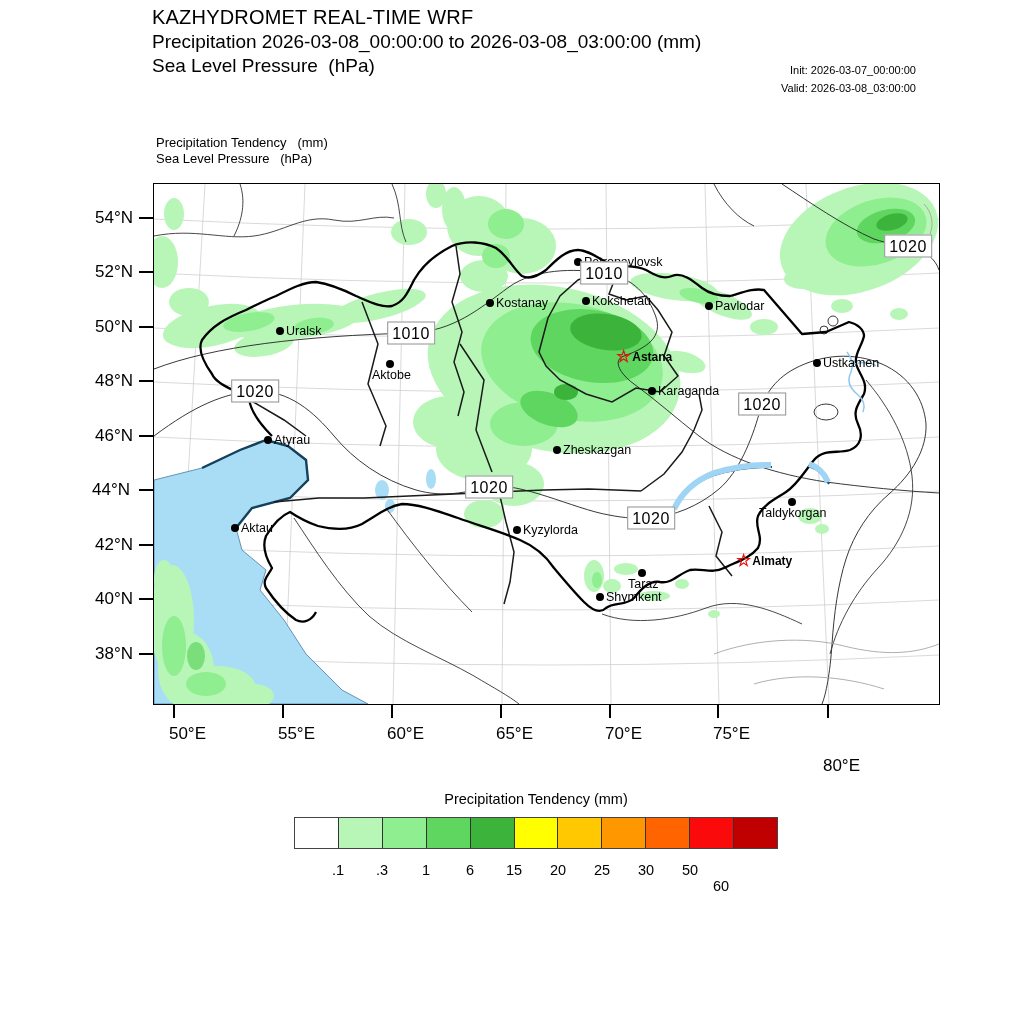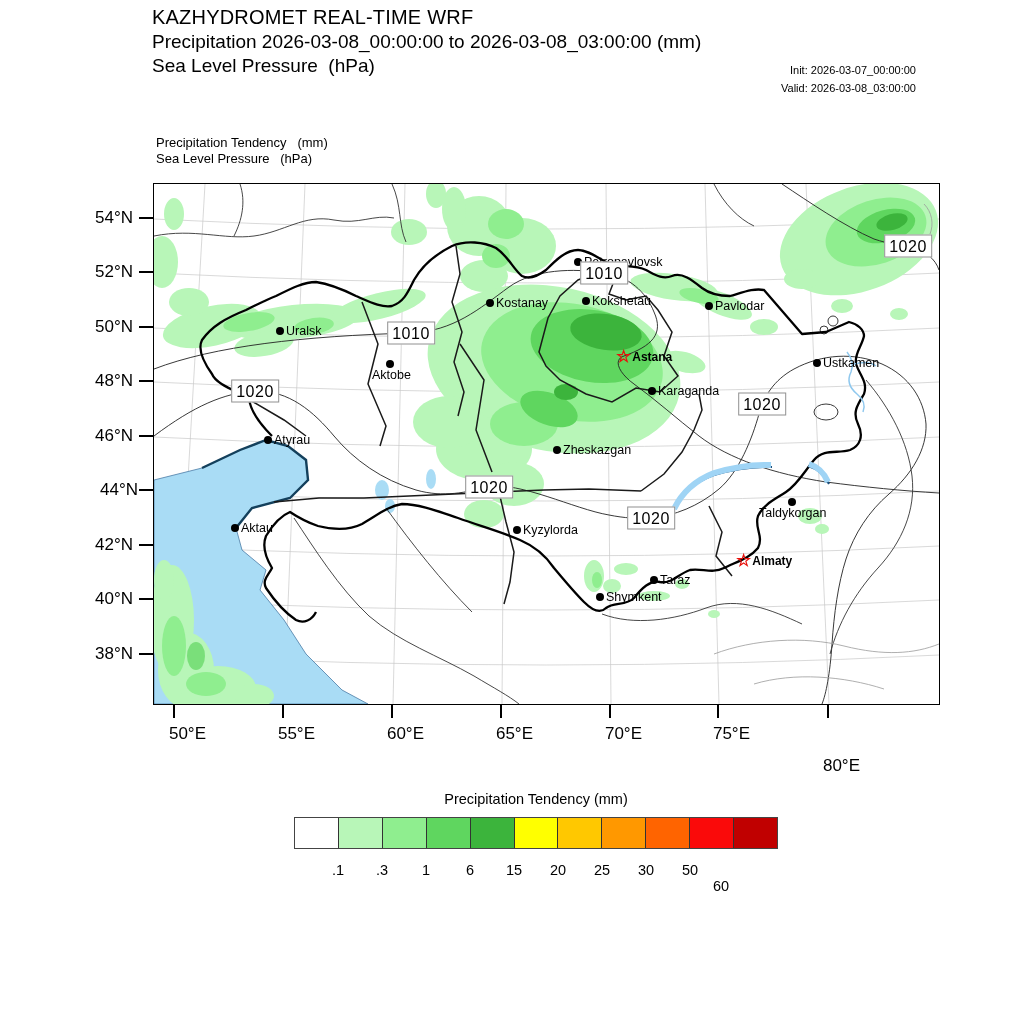--- a/index.html
+++ b/index.html
@@ -250,21 +250,21 @@
           <span class="cname">Kyzylorda</span>
         </div>
         <div class="city" style="left: 605px; top: 325px; position: absolute; flex-direction: column;">
           <span class="dot"></span>
           <span class="cname">Taldykorgan</span>
         </div>
         <div class="city" style="left: 582px; top: 377px; position: absolute;">
           <span class="star">☆</span>
           <span class="cname bold">Almaty</span>
         </div>
-        <div class="city" style="left: 496px; top: 396px; position: absolute;">
+        <div class="city" style="left: 474px; top: 396px; position: absolute; flex-direction: column;">
           <span class="dot"></span>
           <span class="cname">Taraz</span>
         </div>
         <div class="city" style="left: 442px; top: 413px; position: absolute;">
           <span class="dot"></span>
           <span class="cname">Shymkent</span>
         </div>
       </div>
     <div id="plabels">
         <div class="plabel" style="left: 257px; top: 149px; position: absolute;">1010</div>
@@ -282,21 +282,21 @@
       <div class="ylab" style="left: 73px; top: 208px; position: absolute;">54°N</div>
       <div class="ytick" style="left: 139px; top: 271px; position: absolute;"></div>
       <div class="ylab" style="left: 73px; top: 262px; position: absolute;">52°N</div>
       <div class="ytick" style="left: 139px; top: 326px; position: absolute;"></div>
       <div class="ylab" style="left: 73px; top: 317px; position: absolute;">50°N</div>
       <div class="ytick" style="left: 139px; top: 380px; position: absolute;"></div>
       <div class="ylab" style="left: 73px; top: 371px; position: absolute;">48°N</div>
       <div class="ytick" style="left: 139px; top: 435px; position: absolute;"></div>
       <div class="ylab" style="left: 73px; top: 426px; position: absolute;">46°N</div>
       <div class="ytick" style="left: 139px; top: 489px; position: absolute;"></div>
-      <div class="ylab" style="left: 78px; top: 480px; position: absolute;">44°N</div>
+      <div class="ylab" style="left: 70px; top: 480px; position: absolute;">44°N</div>
       <div class="ytick" style="left: 139px; top: 544px; position: absolute;"></div>
       <div class="ylab" style="left: 73px; top: 535px; position: absolute;">42°N</div>
       <div class="ytick" style="left: 139px; top: 598px; position: absolute;"></div>
       <div class="ylab" style="left: 73px; top: 589px; position: absolute;">40°N</div>
       <div class="ytick" style="left: 139px; top: 653px; position: absolute;"></div>
       <div class="ylab" style="left: 73px; top: 644px; position: absolute;">38°N</div>
     </div>
   <div id="xaxis">
       <div class="xtick" style="left: 173px; top: 704px; position: absolute;"></div>
       <div class="xlab" style="left: 142px; top: 724px; position: absolute;">50°E</div>

